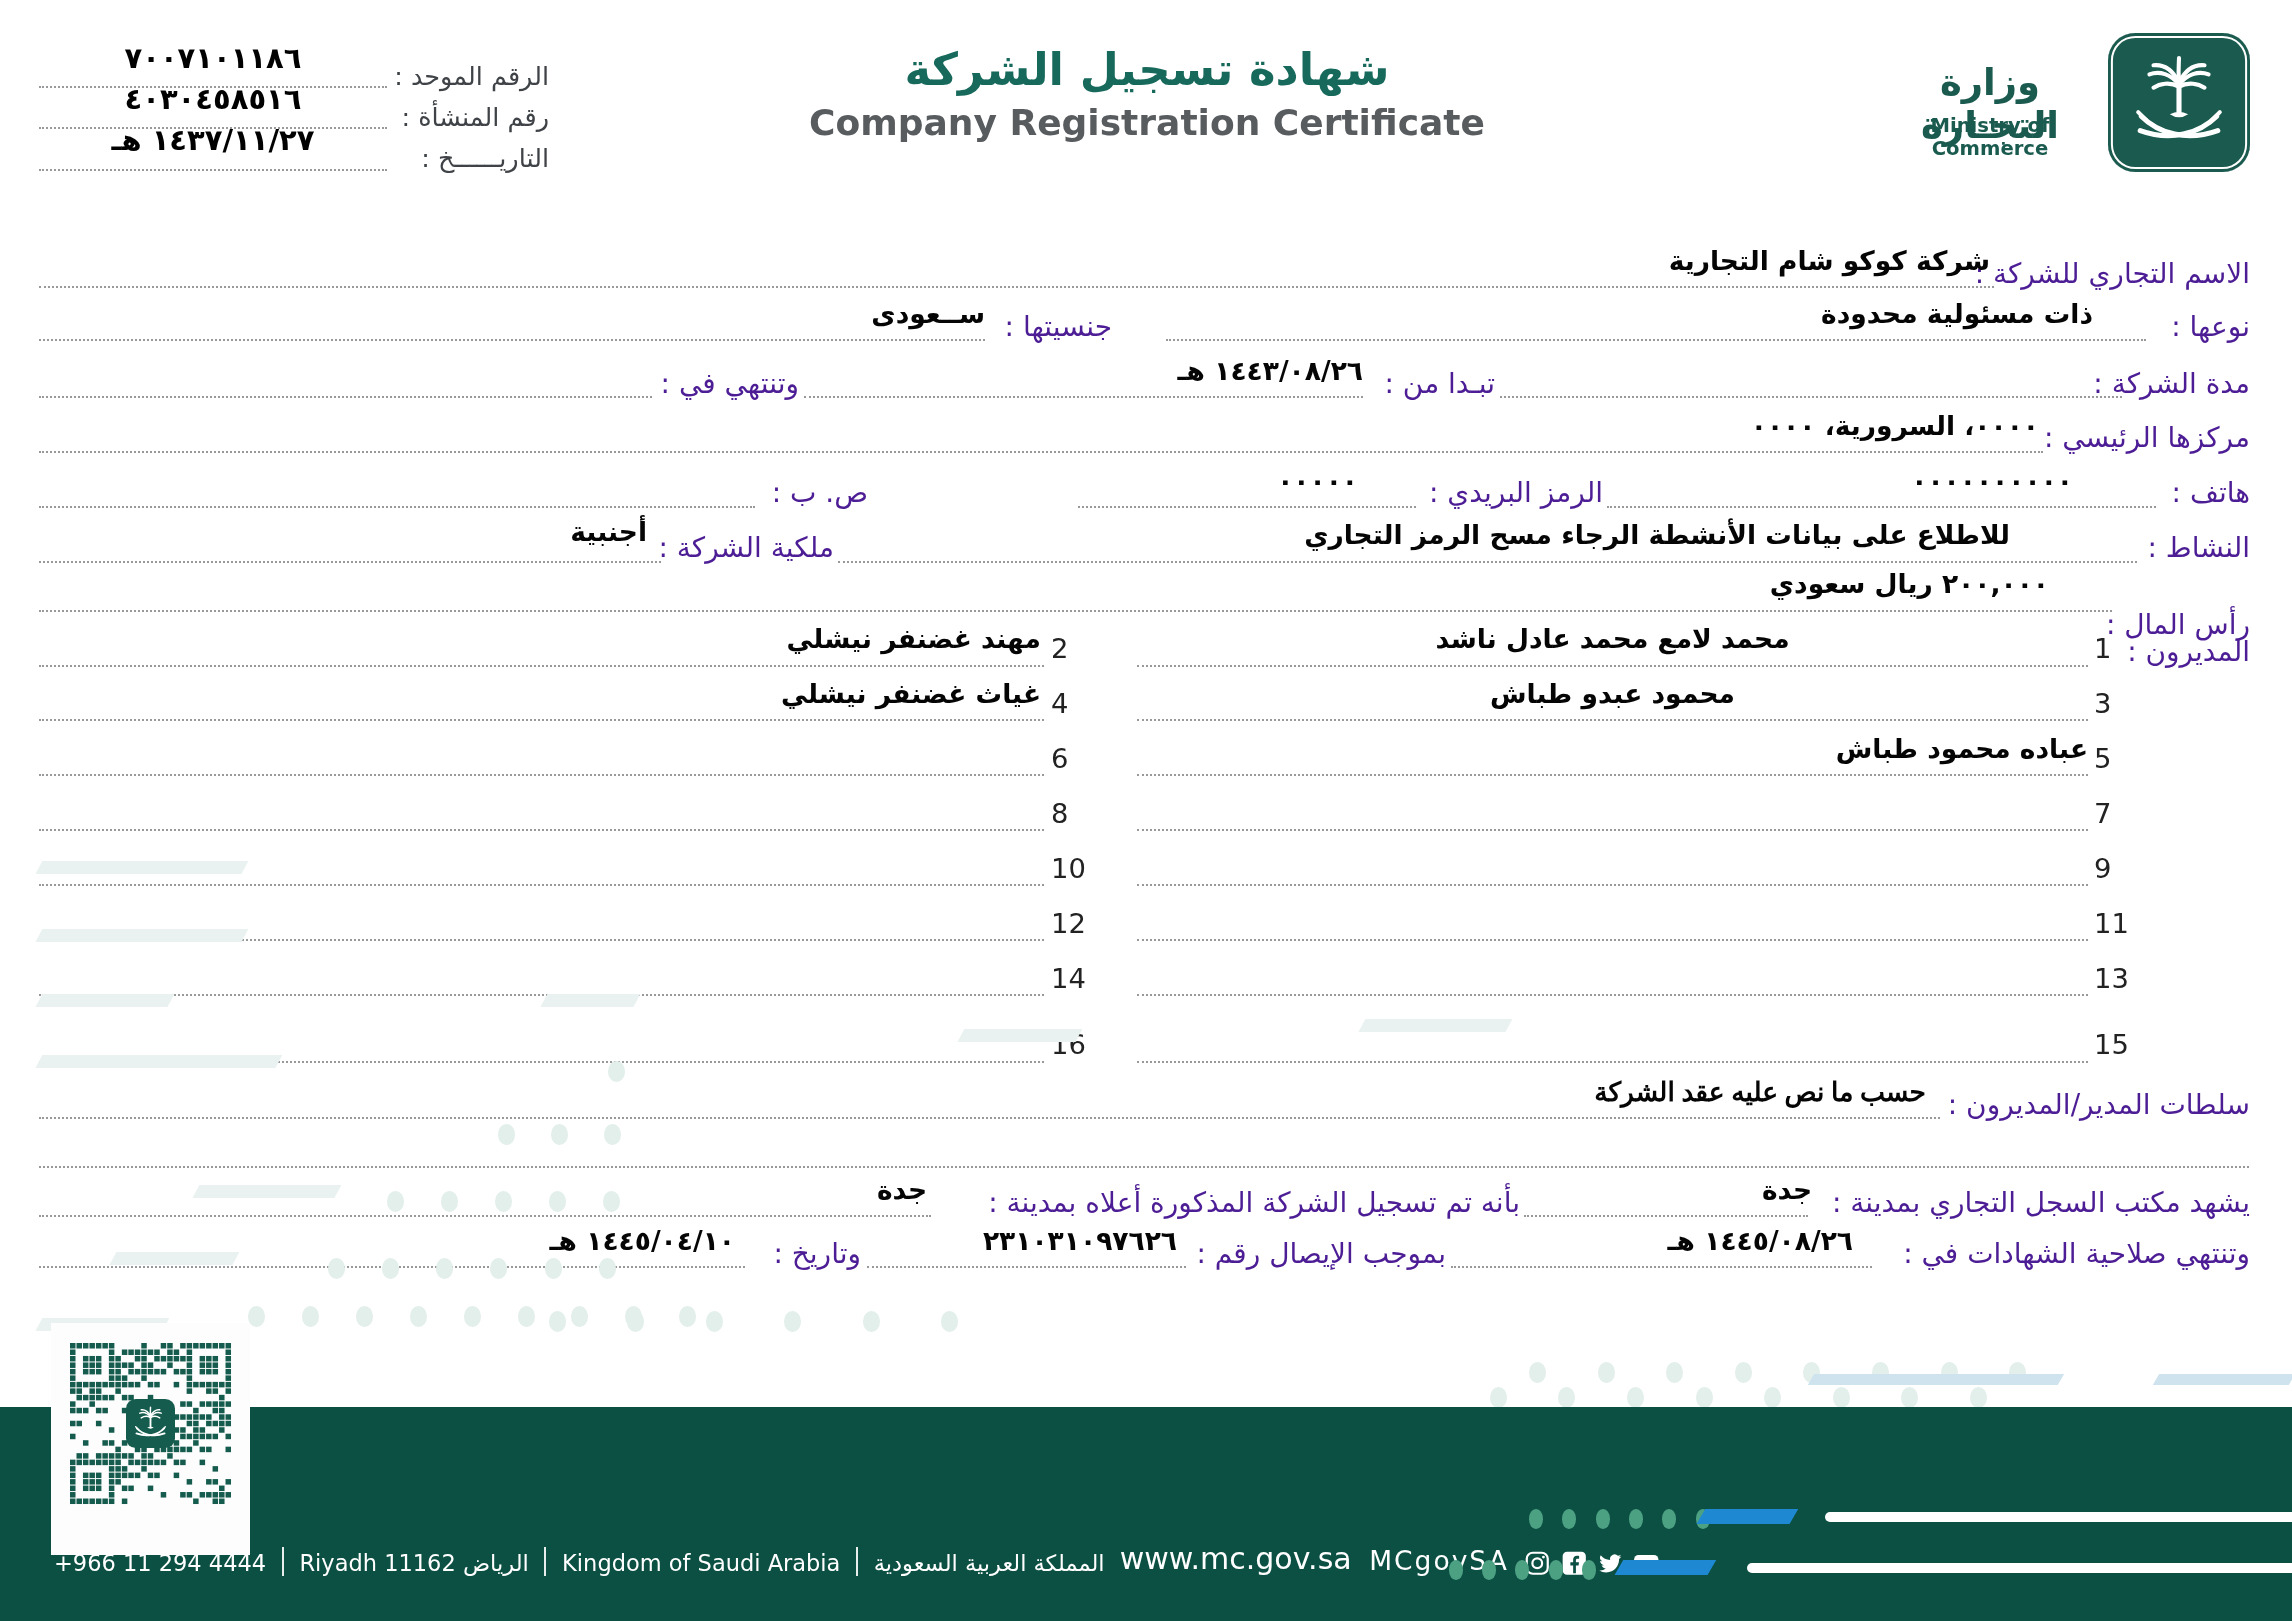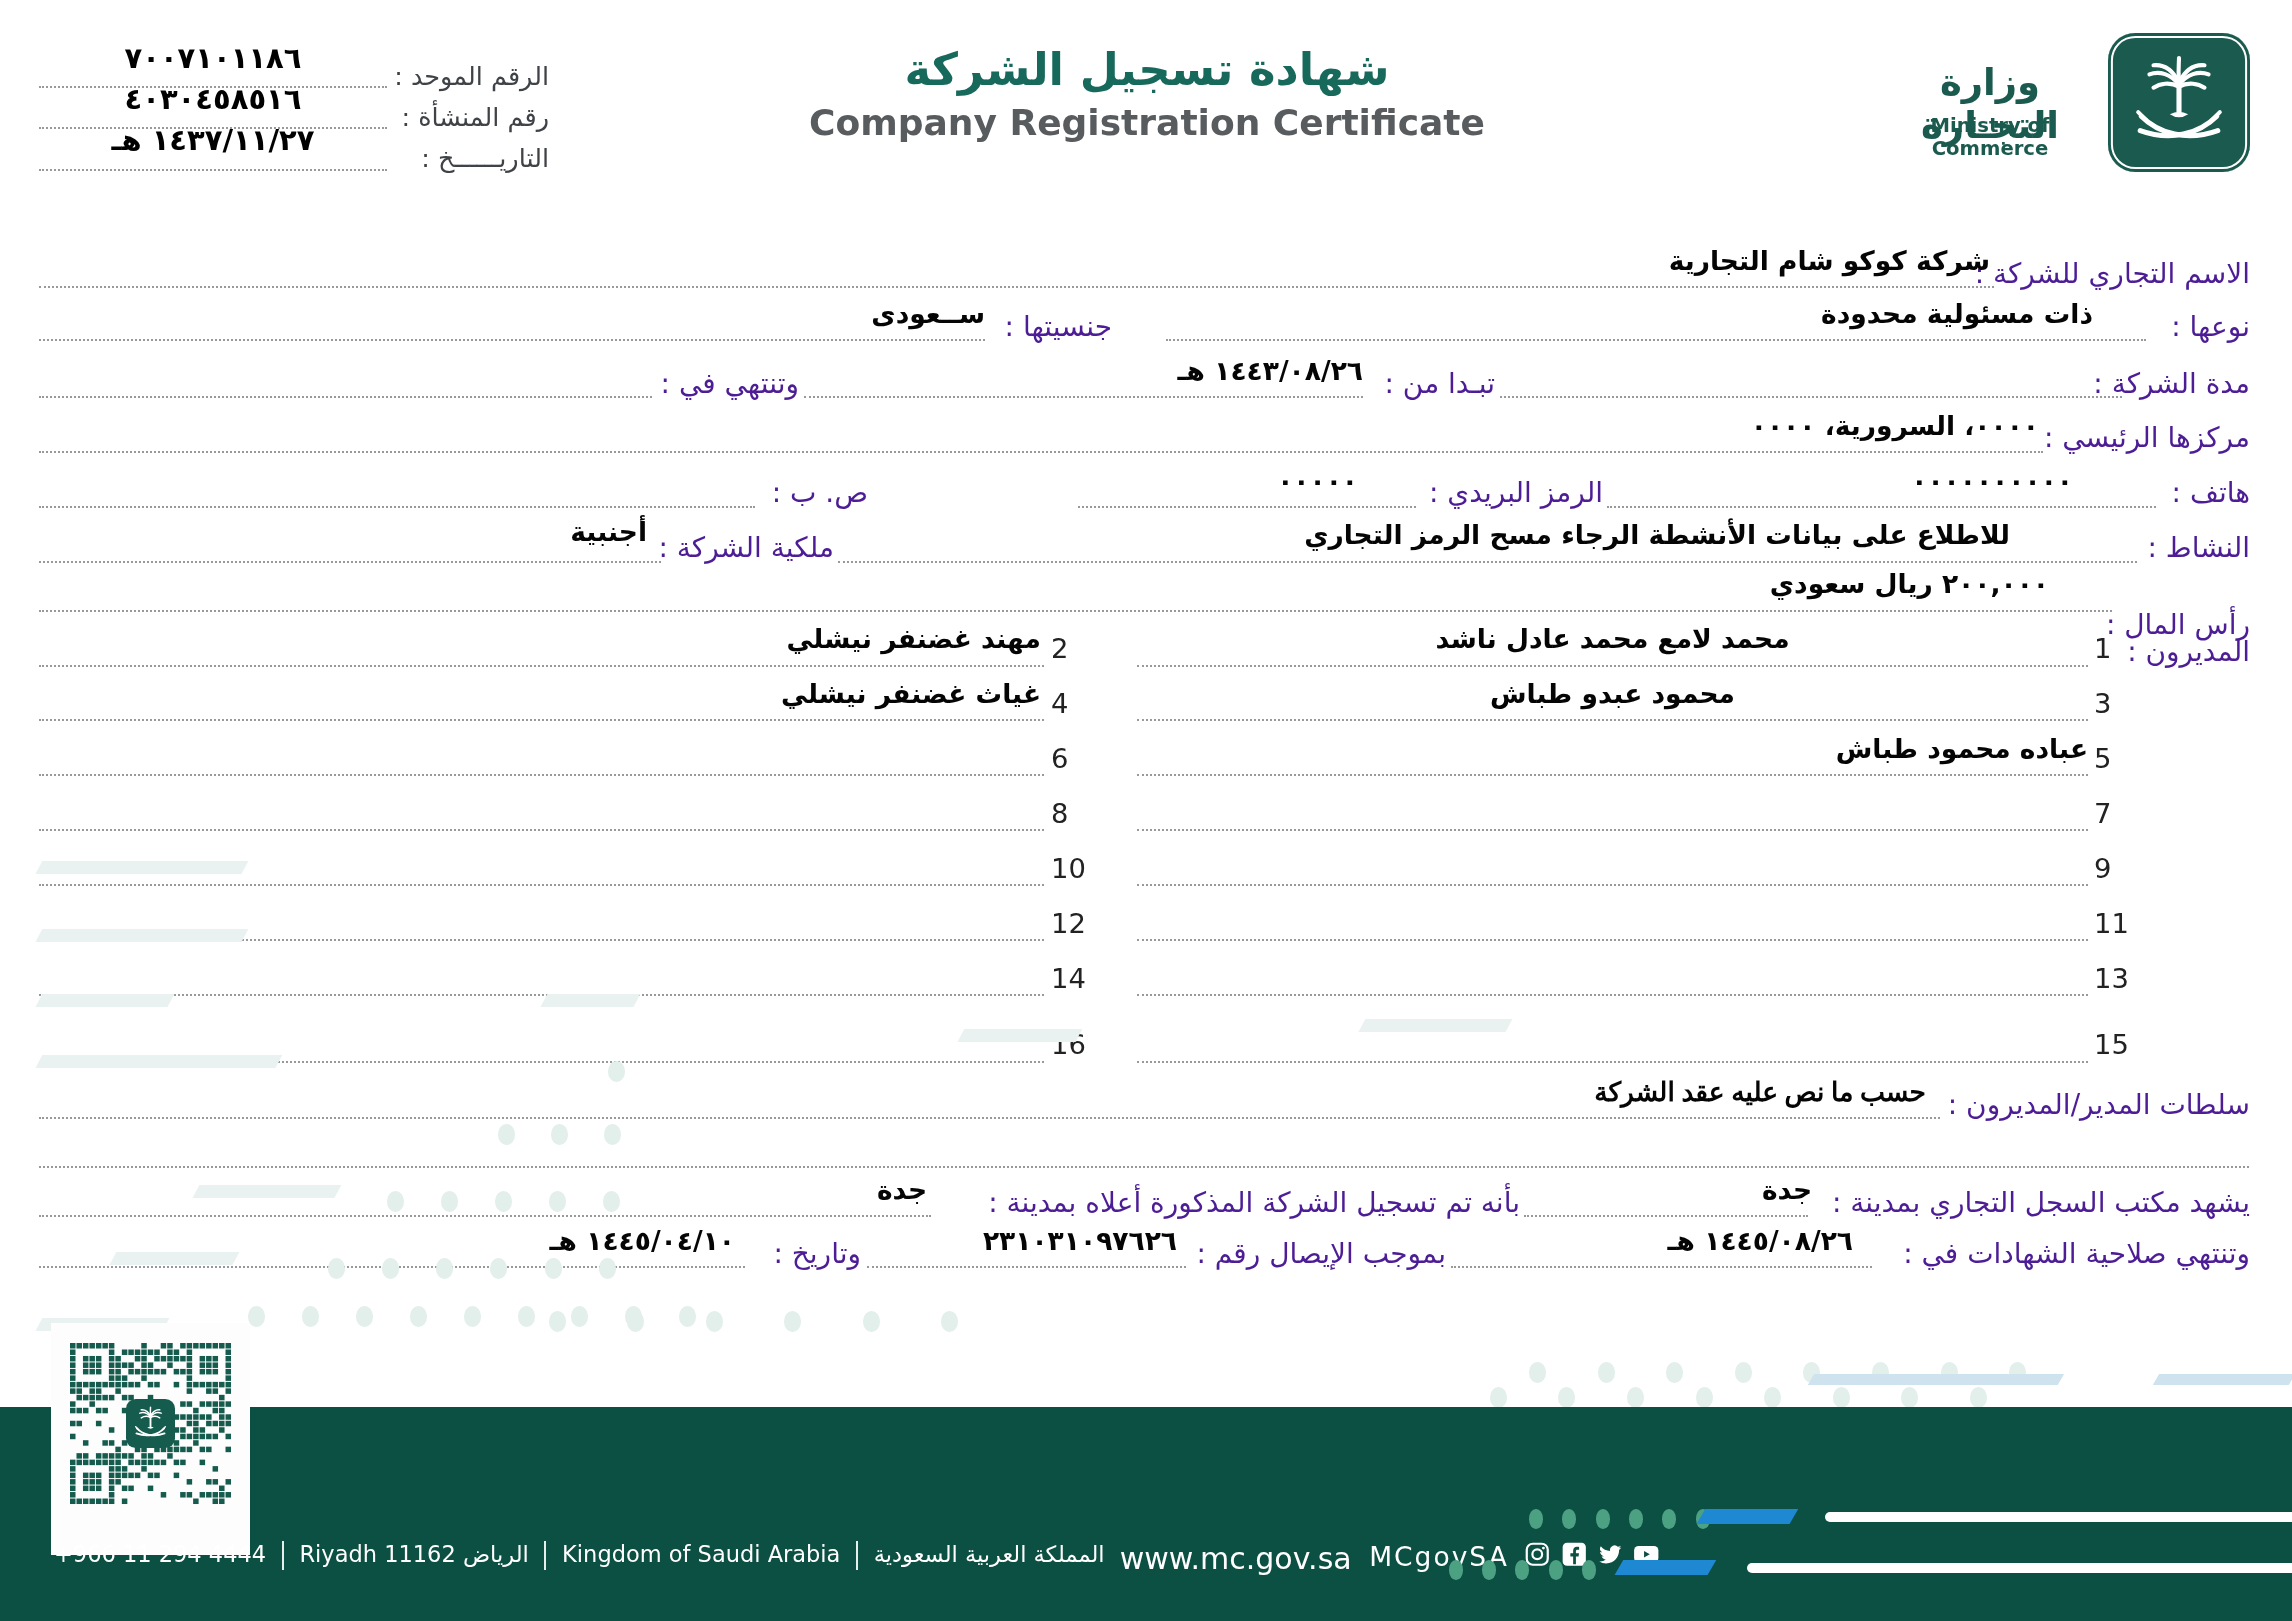--- a/index.html
+++ b/index.html
@@ -27,21 +27,21 @@
          box-shadow:inset 0 0 0 2.9px #1b5b4f, inset 0 0 0 4.9px #ffffff;display:flex;align-items:center;justify-content:center;}
   .badge svg{width:102px;height:102px;color:#fff;}
   
   .wm{position:absolute;background:#e9f2f0;transform:skewX(-28deg);}
   .wmd{position:absolute;width:16.7px;height:20.6px;border-radius:50%;background:#e3efeb;}
   
   .bar{position:absolute;left:0;top:1407px;width:2293px;height:215px;background:#0c4f43;}
   .qr-card{position:absolute;left:51px;top:1323px;width:199px;height:232px;background:#fdfdfd;}
   .verify{position:absolute;left:54px;top:1506px;display:flex;direction:ltr;align-items:center;gap:13.7px;color:#ffffff;font-size:23.5px;white-space:nowrap;}
   .verify .lnk{color:#47a0e0;}
-  .contact{position:absolute;left:54px;top:1541px;display:flex;direction:ltr;align-items:flex-start;color:#ffffff;font-size:22.5px;white-space:nowrap;}
+  .contact{position:absolute;left:54px;top:1541px;display:flex;direction:ltr;align-items:flex-end;color:#ffffff;font-size:22.5px;white-space:nowrap;}
   .contact .sep{width:2px;height:29px;background:#ffffff;margin:0 15.7px;opacity:.9;}
   .contact .site{font-size:30px;margin-left:15px;}
   .contact .handle{font-size:26.5px;letter-spacing:2px;margin-left:17.6px;}
   .socials{display:flex;gap:9.8px;margin-left:15.7px;align-items:center;}
   .socials svg{width:26.5px;height:26.5px;display:block;}
   .deco-dot{position:absolute;width:13.7px;height:19.6px;border-radius:50%;background:#4da183;}
   .deco-dash{position:absolute;height:14.7px;background:#1e88d2;transform:skewX(-30deg);}
   .deco-line{position:absolute;height:9.8px;background:#ffffff;border-radius:5.9px 0 0 5.9px;}
   .pale-strip{position:absolute;height:10.8px;background:#cfe3ef;transform:skewX(-30deg);}
 </style>

